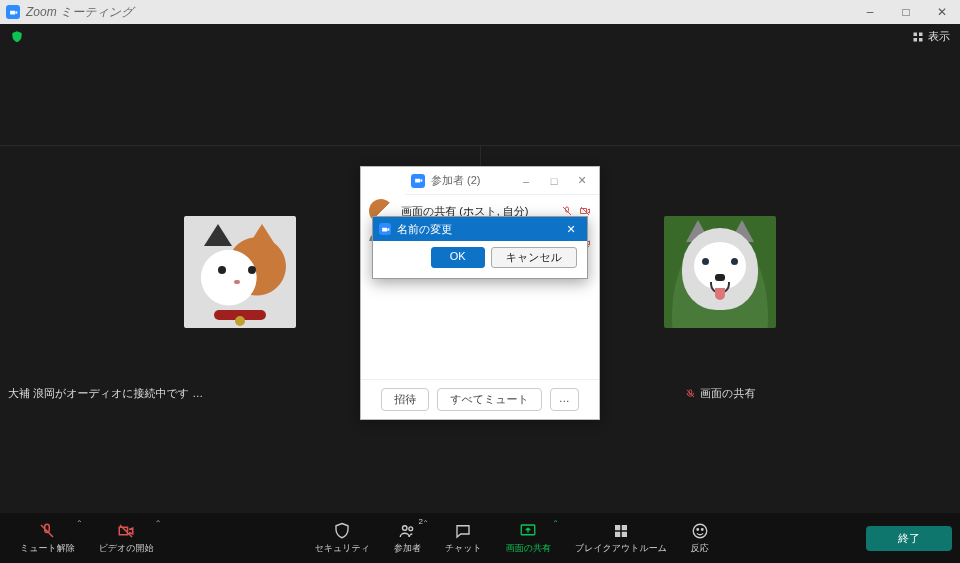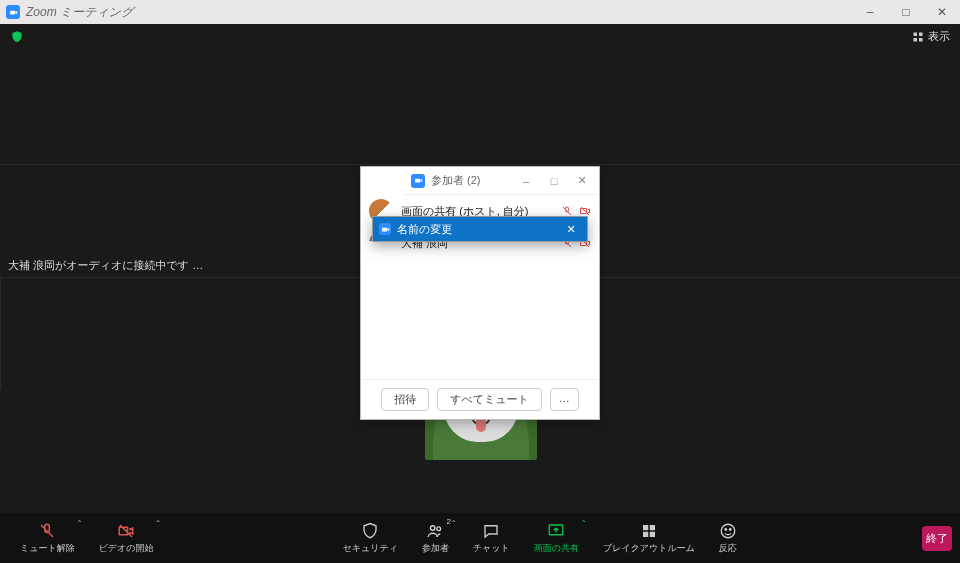--- a/index.html
+++ b/index.html
@@ -30,21 +30,21 @@
 
 .topbar {
   height: 20px; display: flex; align-items: flex-end; justify-content: space-between;
   padding: 0 10px;
 }
 .shield { color: #0ec254; font-size: 13px; }
 .viewbtn { color: #e0e0e0; font-size: 11px; display: flex; align-items: center; gap: 4px; }
 
 
 .videos {
-  position: absolute; top: 164px; left: 0; right: 0; display: flex; flex-direction: column;
+  position: absolute; top: 145px; left: 0; right: 0; display: flex;
 }
 .pane { flex: 1; position: relative; height: 260px; border-top: 1px solid #2a2a2a; }
 .pane + .pane { border-left: 1px solid #2a2a2a; }
 .avatar {
   width: 112px; height: 112px;
   position: absolute; top: 70px; left: 50%; transform: translateX(-50%);
   border-radius: 2px;
   background:#333;
 }
 .pane .label { position: absolute; left: 8px; bottom: 4px; font-size: 11px; color: #ddd; display: flex; align-items: center; gap: 4px;}
@@ -125,21 +125,21 @@
 
 .toolbar{position:absolute;left:0;right:0;bottom:0;height:50px;background:#111;display:flex;align-items:center;padding:0 8px;}
 .tbtn{display:flex;flex-direction:column;align-items:center;justify-content:center;gap:2px;padding:0 12px;height:50px;color:#ccc;font-size:9px;position:relative;}
 .tbtn .ticon{font-size:16px;height:18px;display:flex;align-items:center;}
 .tbtn.muted .ticon{color:#d9534f;}
 .tbtn.share .ticon{color:#0ec254;}
 .tbtn.share{color:#0ec254;}
 .tbtn .caret{position:absolute;top:6px;right:4px;font-size:8px;color:#aaa;}
 .tbtn .badge{position:absolute;top:4px;right:10px;font-size:8px;color:#ccc;}
 .toolbar .gap{flex:1;}
-.endbtn{background:#be185d;color:#fff;padding:5px 4px;border-radius:4px;font-size:11px;margin-left:8px;}
+.endbtn{background:#0f766e;color:#fff;padding:5px 32px;border-radius:4px;font-size:11px;margin-left:8px;}
 
 svg{display:block;}
 </style>
 </head>
 <body>
 
 <div class="titlebar">
   <div class="left">
     <span class="zoom-icon">
       <svg viewBox="0 0 24 24">
@@ -268,20 +268,24 @@
     <div class="rhdr">
       <span class="zoom-icon" style="width:12px;height:12px">
         <svg viewBox="0 0 24 24">
             <path d="M3 7h12a2 2 0 012 2v6a2 2 0 01-2 2H3V7zm15 3l4-2v8l-4-2v-4z"></path>
           </svg>
       </span>
       <span>名前の変更</span>
       <span class="spacer"></span>
       <span class="cx">✕</span>
     </div>
+    <div class="rfoot">
+      <div class="b ok">OK</div>
+      <div class="b">キャンセル</div>
+    </div>
   </div>
 </div>
 
 <div class="toolbar">
   <div class="tbtn muted">
     <span class="ticon">
         <svg width="18" height="18" viewBox="0 0 24 24">
           <path d="M12 3a3 3 0 013 3v5a3 3 0 01-6 0V6a3 3 0 013-3zM4 4l16 16" stroke="#d9534f" stroke-width="2" fill="none"></path>
         </svg>
       </span>

